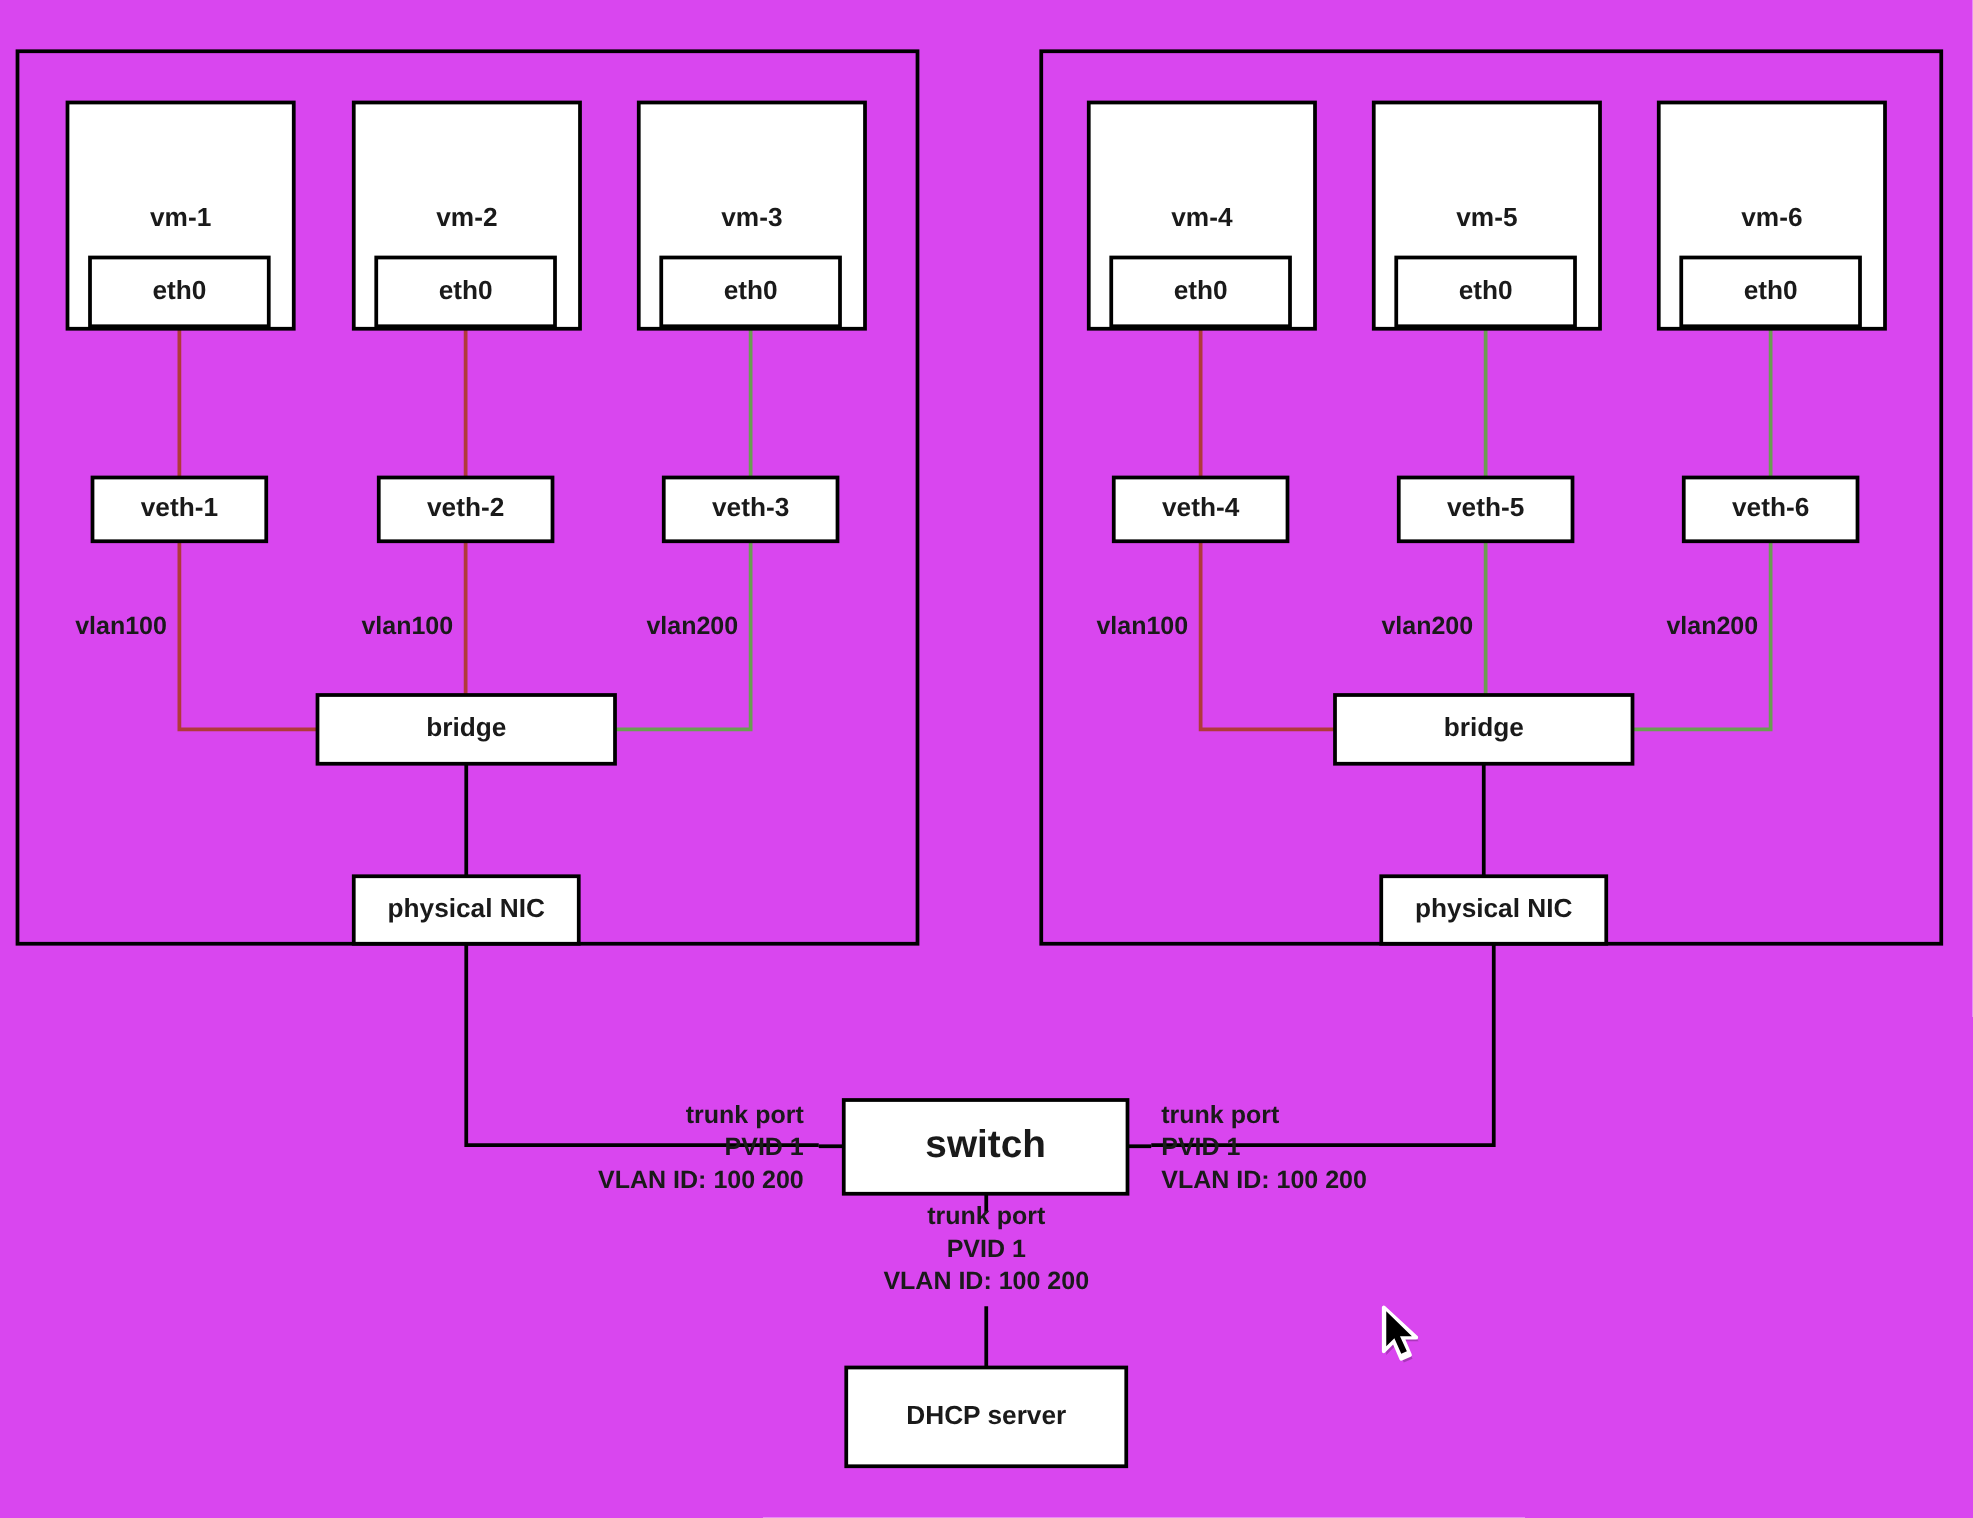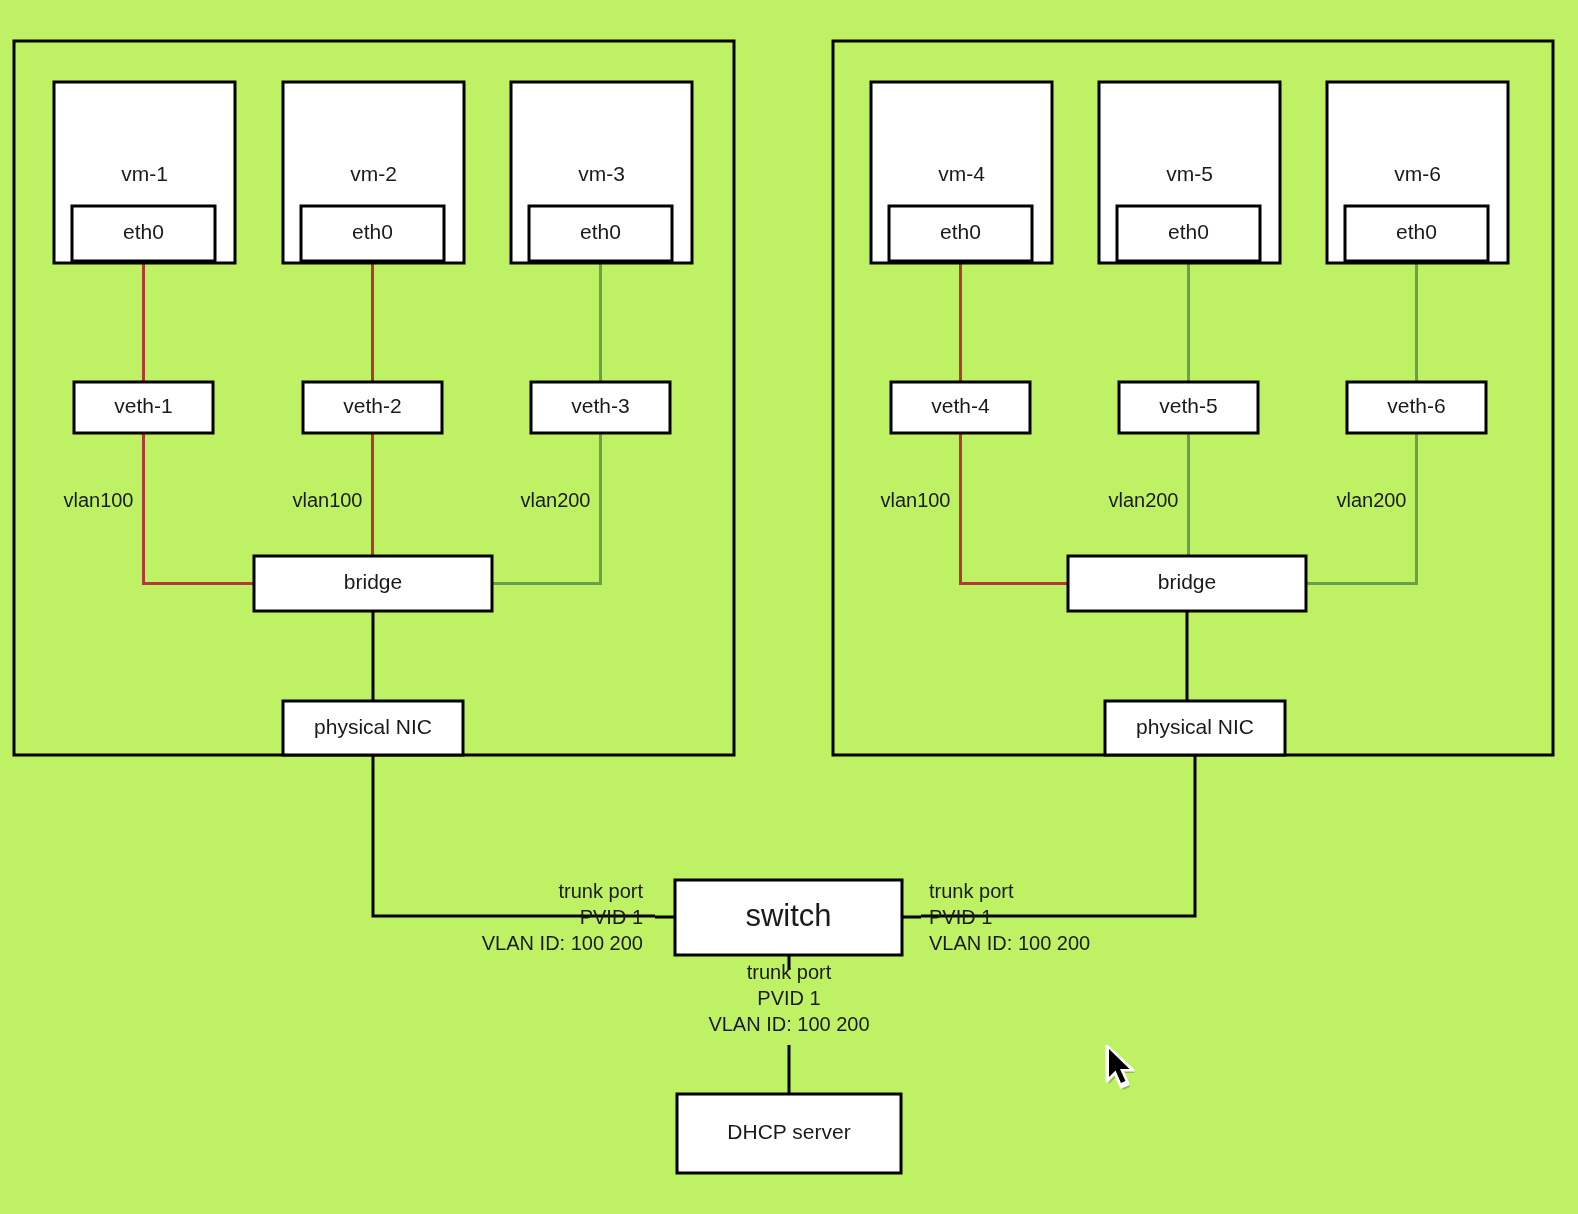--- a/index.html
+++ b/index.html
@@ -10,21 +10,22 @@
   body {
     width: 1578px;
     height: 1214px;
     overflow: hidden;
     font-family: "Liberation Sans", sans-serif;
   }
   #diagram-root {
     position: relative;
     width: 1578px;
     height: 1214px;
-    background: #bef264;
+    background: #d946ef;
+    font-weight: bold;
   }
   svg#net-svg {
     position: absolute;
     left: 0;
     top: 0;
     width: 1578px;
     height: 1214px;
     display: block;
   }
   .node-rect {

